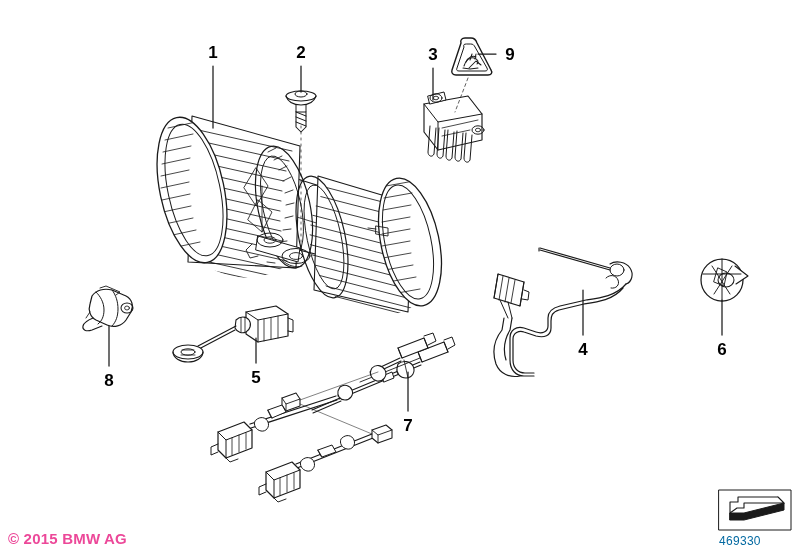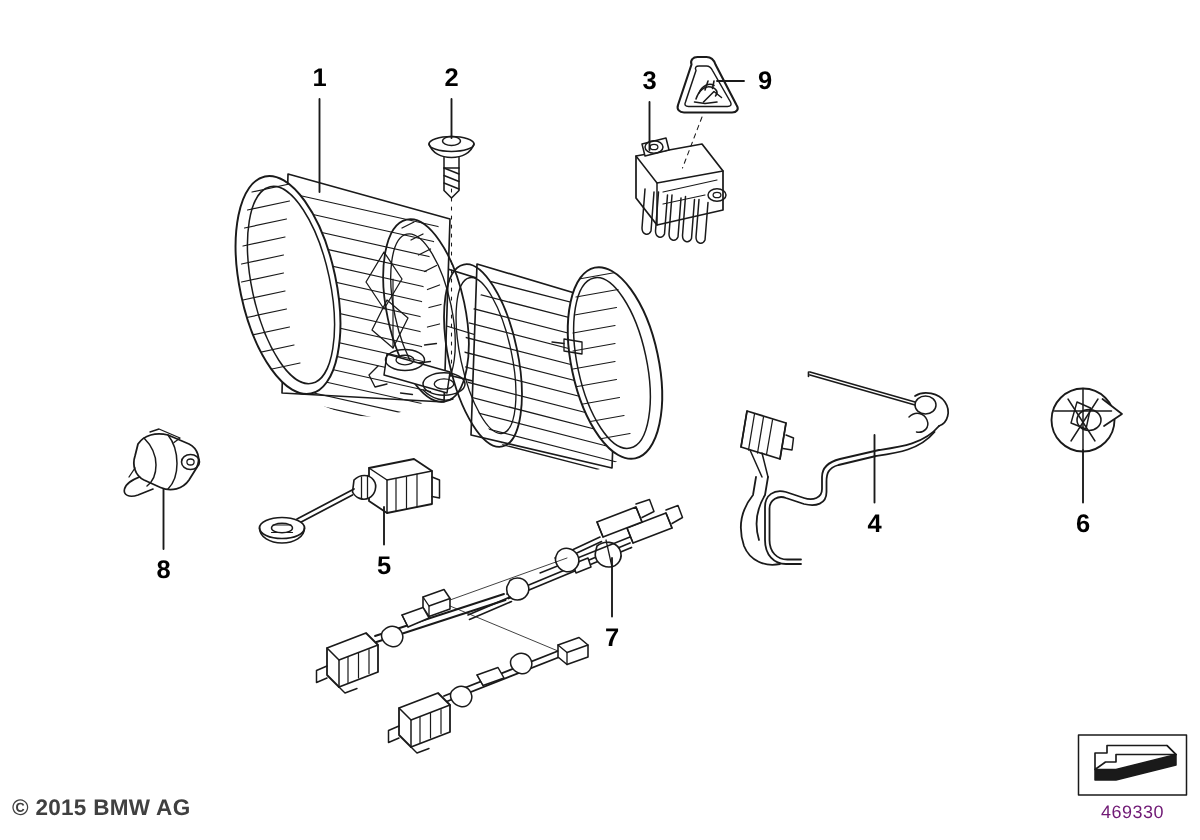--- a/index.html
+++ b/index.html
@@ -23,32 +23,31 @@
     top: 0;
     width: 800px;
     height: 560px;
   }
   .copyright {
     position: absolute;
     left: 8px;
     top: 530px;
     font-size: 15px;
     font-weight: bold;
-    color: #404040;
+    color: #ec4899;
     letter-spacing: 0.2px;
     white-space: nowrap;
   }
   .partnum {
     position: absolute;
     left: 719px;
     top: 534px;
     width: 72px;
-    text-align: center;
     font-size: 12px;
-    color: #701a75;
+    color: #0369a1;
     letter-spacing: 0.3px;
   }
   .callout {
     position: absolute;
     font-size: 17px;
     font-weight: bold;
     color: #000000;
     line-height: 1;
     transform: translate(-50%, -50%);
     white-space: nowrap;

